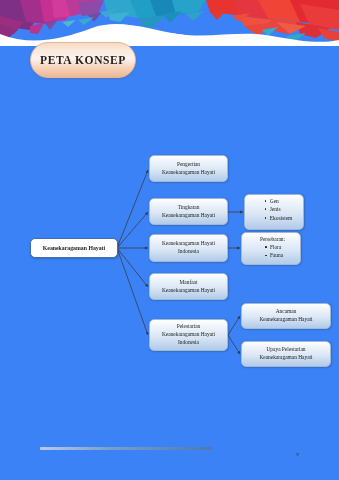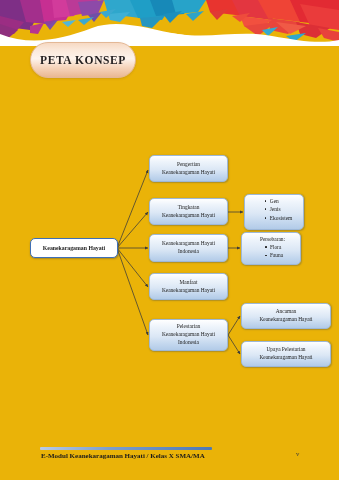--- a/index.html
+++ b/index.html
@@ -12,21 +12,21 @@
     height: 480px;
     overflow: hidden;
     font-family: "Liberation Serif", "DejaVu Serif", serif;
     position: relative;
   }
 
   
   .page {
     position: absolute;
     inset: 0;
-    background: #eab308;
+    background: #3b82f6;
   }
 
   
   .header-deco {
     position: absolute;
     top: 0;
     left: 0;
     width: 339px;
     height: 46px;
     overflow: hidden;
@@ -328,16 +328,15 @@
     </div>
 
     <div class="node blue" style="left:241px; top:221px; width:90px; height:26px;">
       <span class="txt">Upaya Pelestarian
 Keanekaragaman Hayati</span>
     </div>
 
   </div>
 
   <div class="footer-rule"></div>
-  <div class="footer-text">E-Modul Keanekaragaman Hayati / Kelas X SMA/MA</div>
   <div class="footer-page">v</div>
 
 </div>
 
 </body></html>

